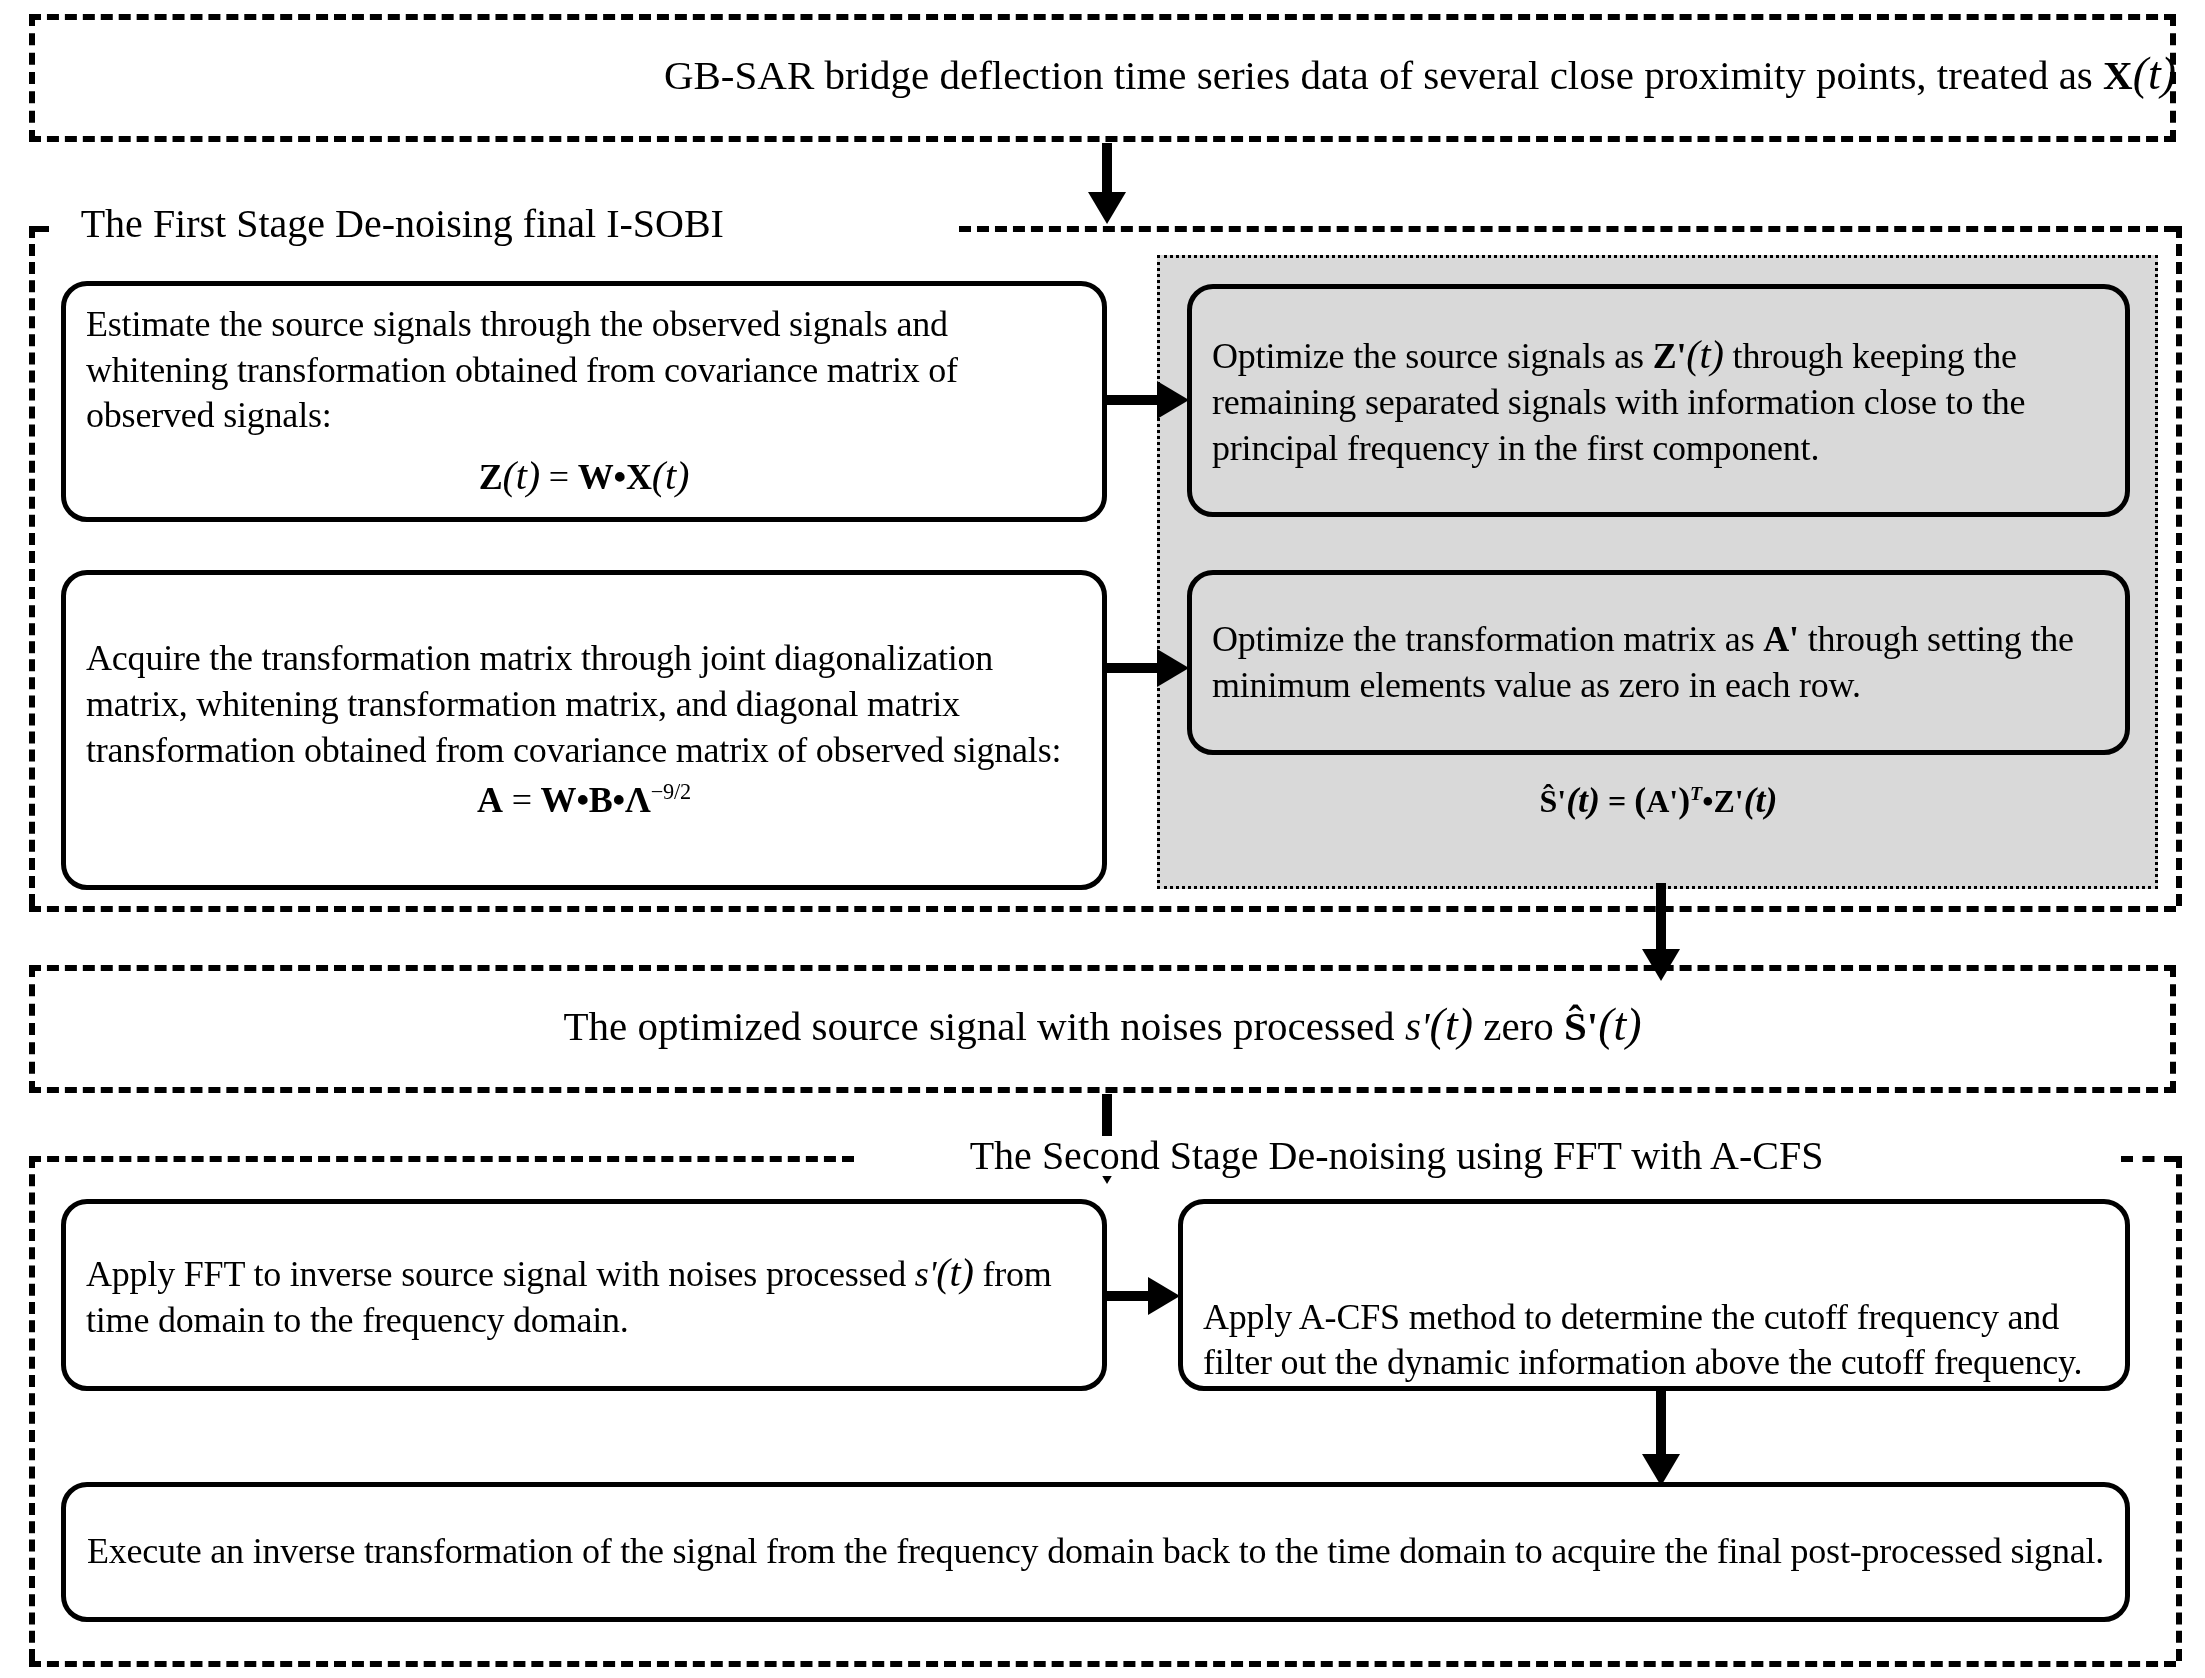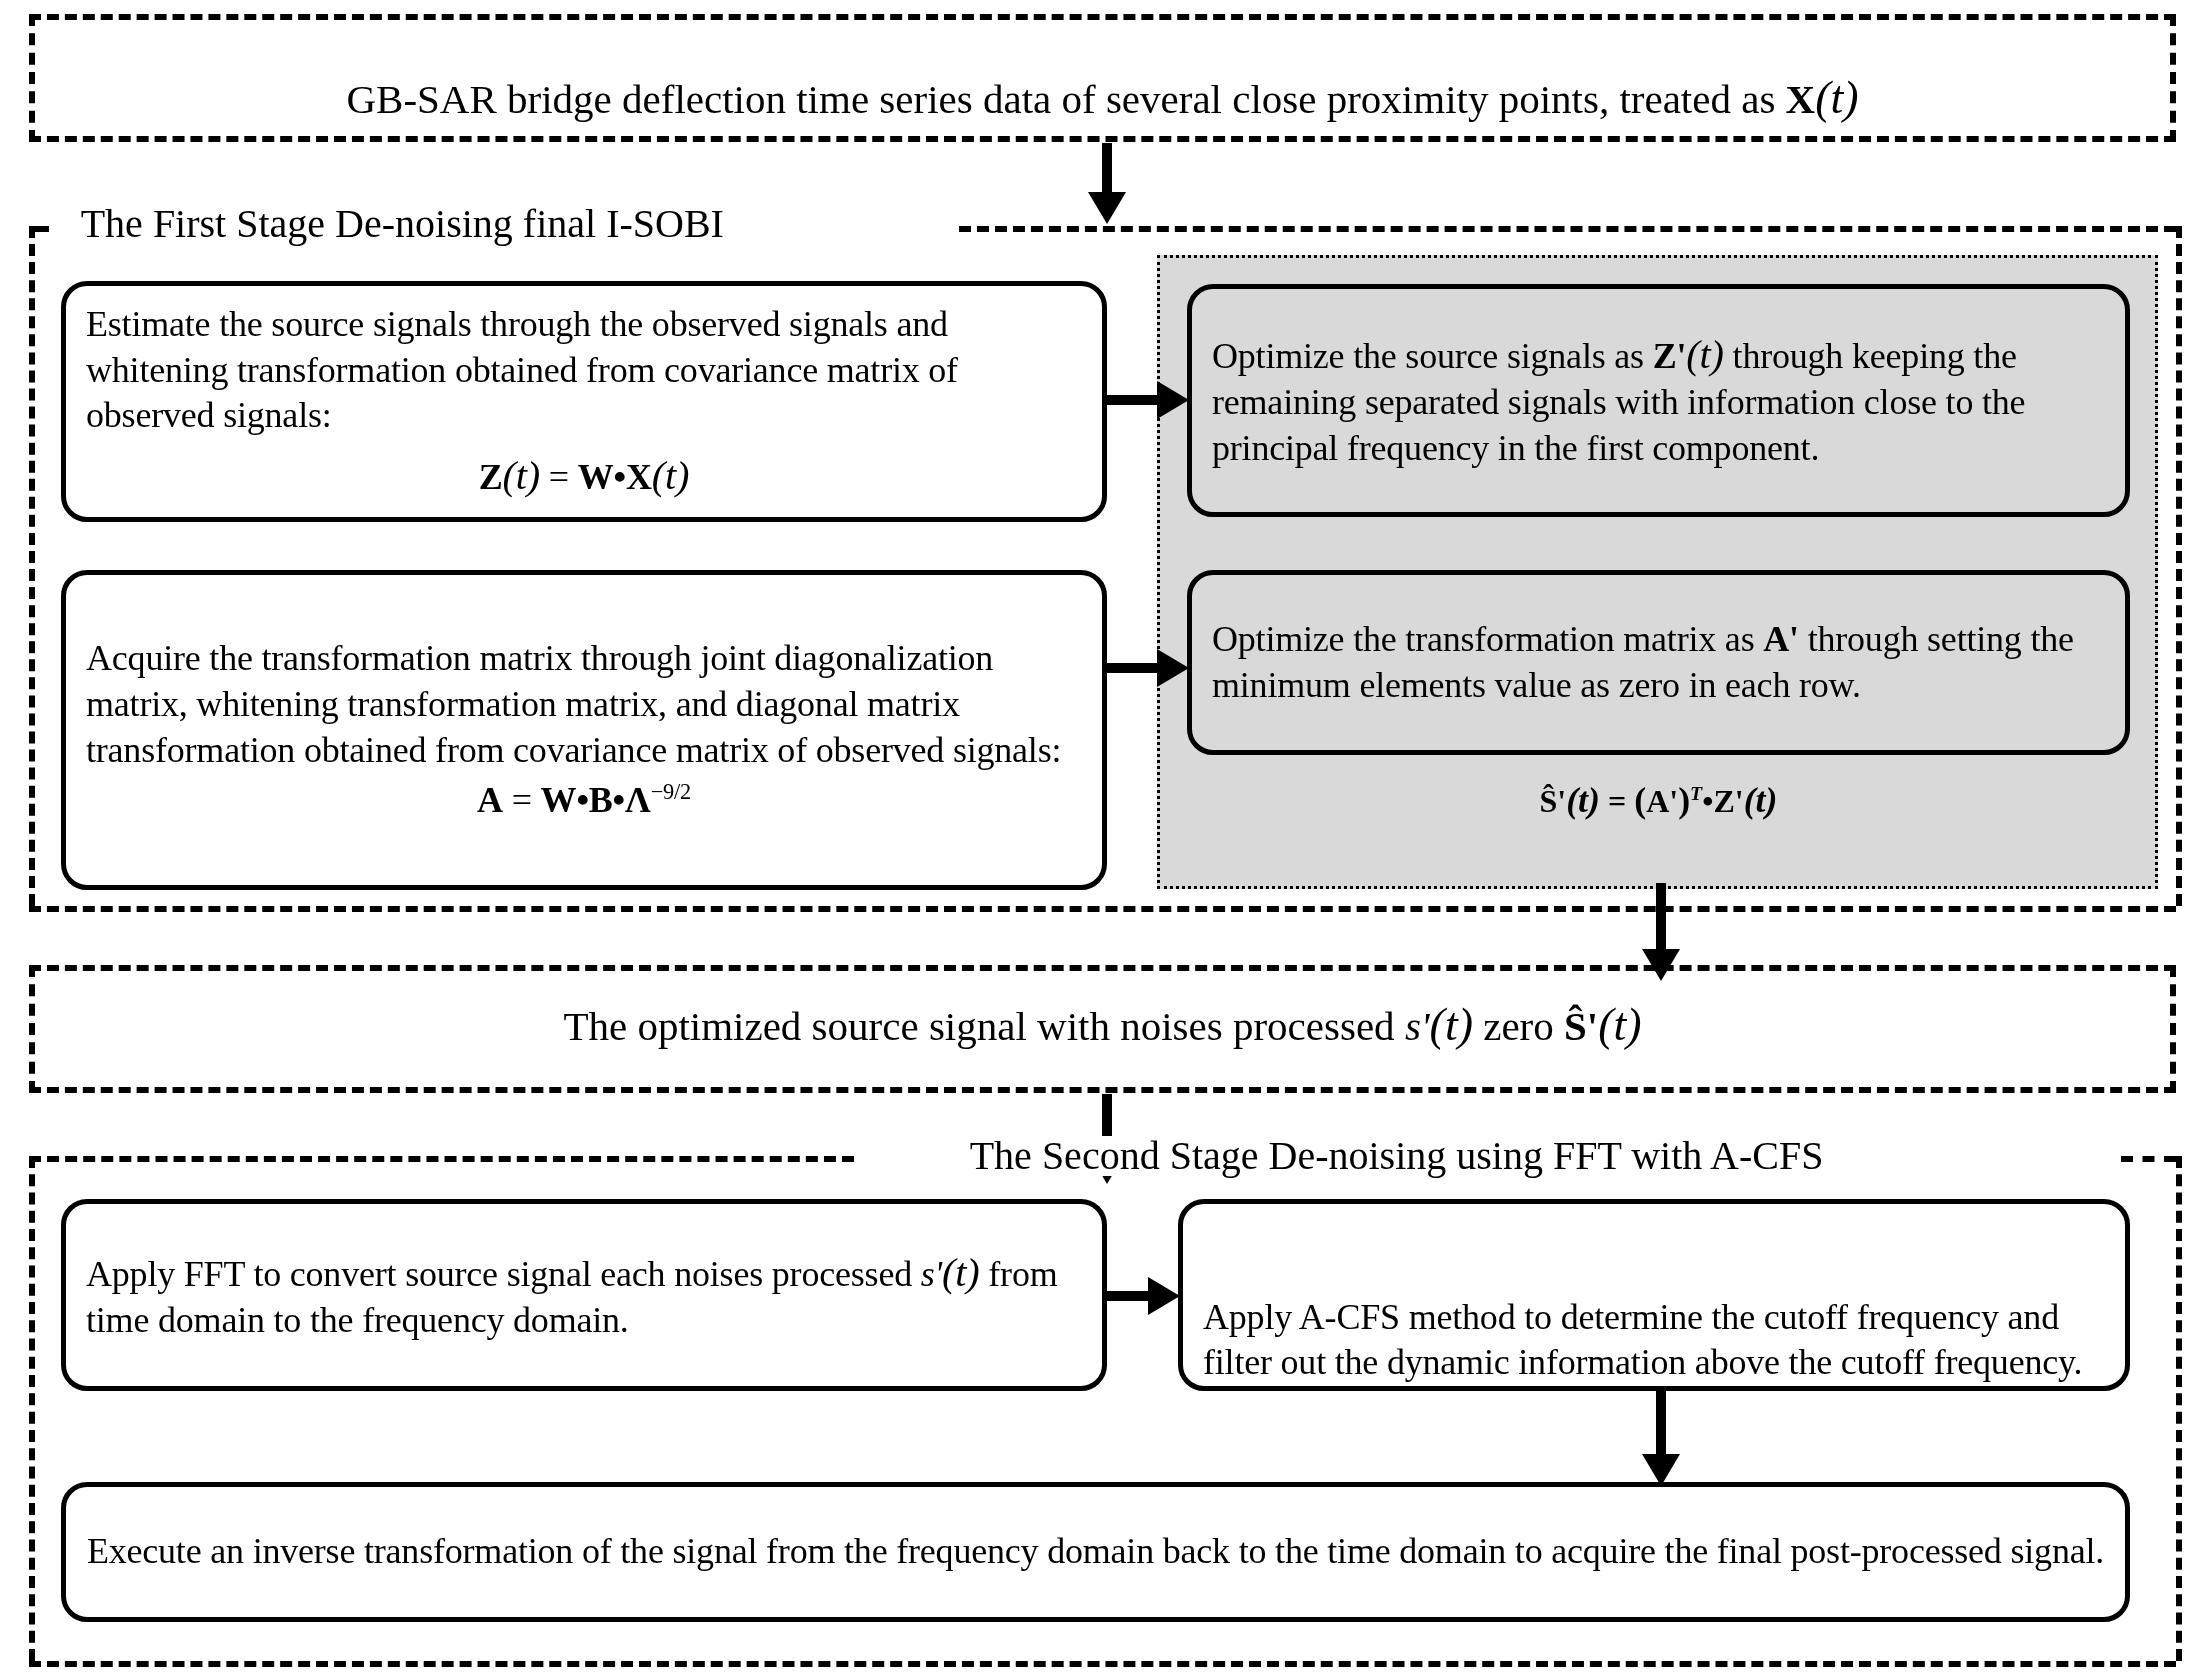--- a/index.html
+++ b/index.html
@@ -137,21 +137,21 @@
   .sup { font-size: 0.62em; vertical-align: super; }
   .eq { font-size: 38px; }
   .paren { font-size: 1.12em; }
 </style>
 </head>
 <body>
 
 <div class="canvas">
 
   <div class="dash-frame" style="left:29px; top:13.7px; width:2147px; height:128px;"></div>
-  <div style="position:absolute; left:29px; top:46px; width:2147px; text-align:center; font-size:41px; line-height:1.2;margin-top:24px;">
+  <div style="position:absolute; left:29px; top:46px; width:2147px; text-align:right; font-size:41px; line-height:1.2;">
     <span>GB-SAR bridge deflection time series data of several close proximity points, treated as </span><span class="mb">X</span><span class="mi paren">(t)</span>
   </div>
 
   <div class="arrow-v" style="left:1107px; top:143px; height:81px;">
     <div class="shaft" style="height:50px;"></div>
     <div class="head"></div>
   </div>
 
   <div class="edge edge-h" style="left:29px; top:226px; width:20px;"></div>
   <div class="edge edge-h" style="left:959px; top:226px; width:1217px;"></div>
@@ -229,21 +229,21 @@
   <div class="edge edge-h" style="left:2121px; top:1156px; width:55px;"></div>
   <div class="edge edge-v" style="left:29px; top:1156px; height:505px;"></div>
   <div class="edge edge-v" style="left:2176px; top:1156px; height:505px;"></div>
   <div class="edge edge-h" style="left:29px; top:1661px; width:2147px;"></div>
 
   <div class="stage-title" style="left:959px; top:1136px;">The Second Stage De-noising using FFT with A-CFS</div>
 
   <div class="proc" style="left:61px; top:1199px; width:1046px; height:192px;">
     <div class="body">
       <p>
-        <span>Apply FFT to convert source signal each noises processed </span><span class="mi">s'</span><span class="mi paren">(t)</span><span> from time domain to the frequency domain.</span>
+        <span>Apply FFT to inverse source signal with noises processed </span><span class="mi">s'</span><span class="mi paren">(t)</span><span> from time domain to the frequency domain.</span>
       </p>
     </div>
   </div>
 
   <div class="proc" style="left:1178px; top:1199px; width:952px; height:192px;align-items:flex-end;">
     <div class="body">
       <p>Apply A-CFS method to determine the cutoff frequency and filter out the dynamic information above the cutoff frequency.</p>
     </div>
   </div>
 

